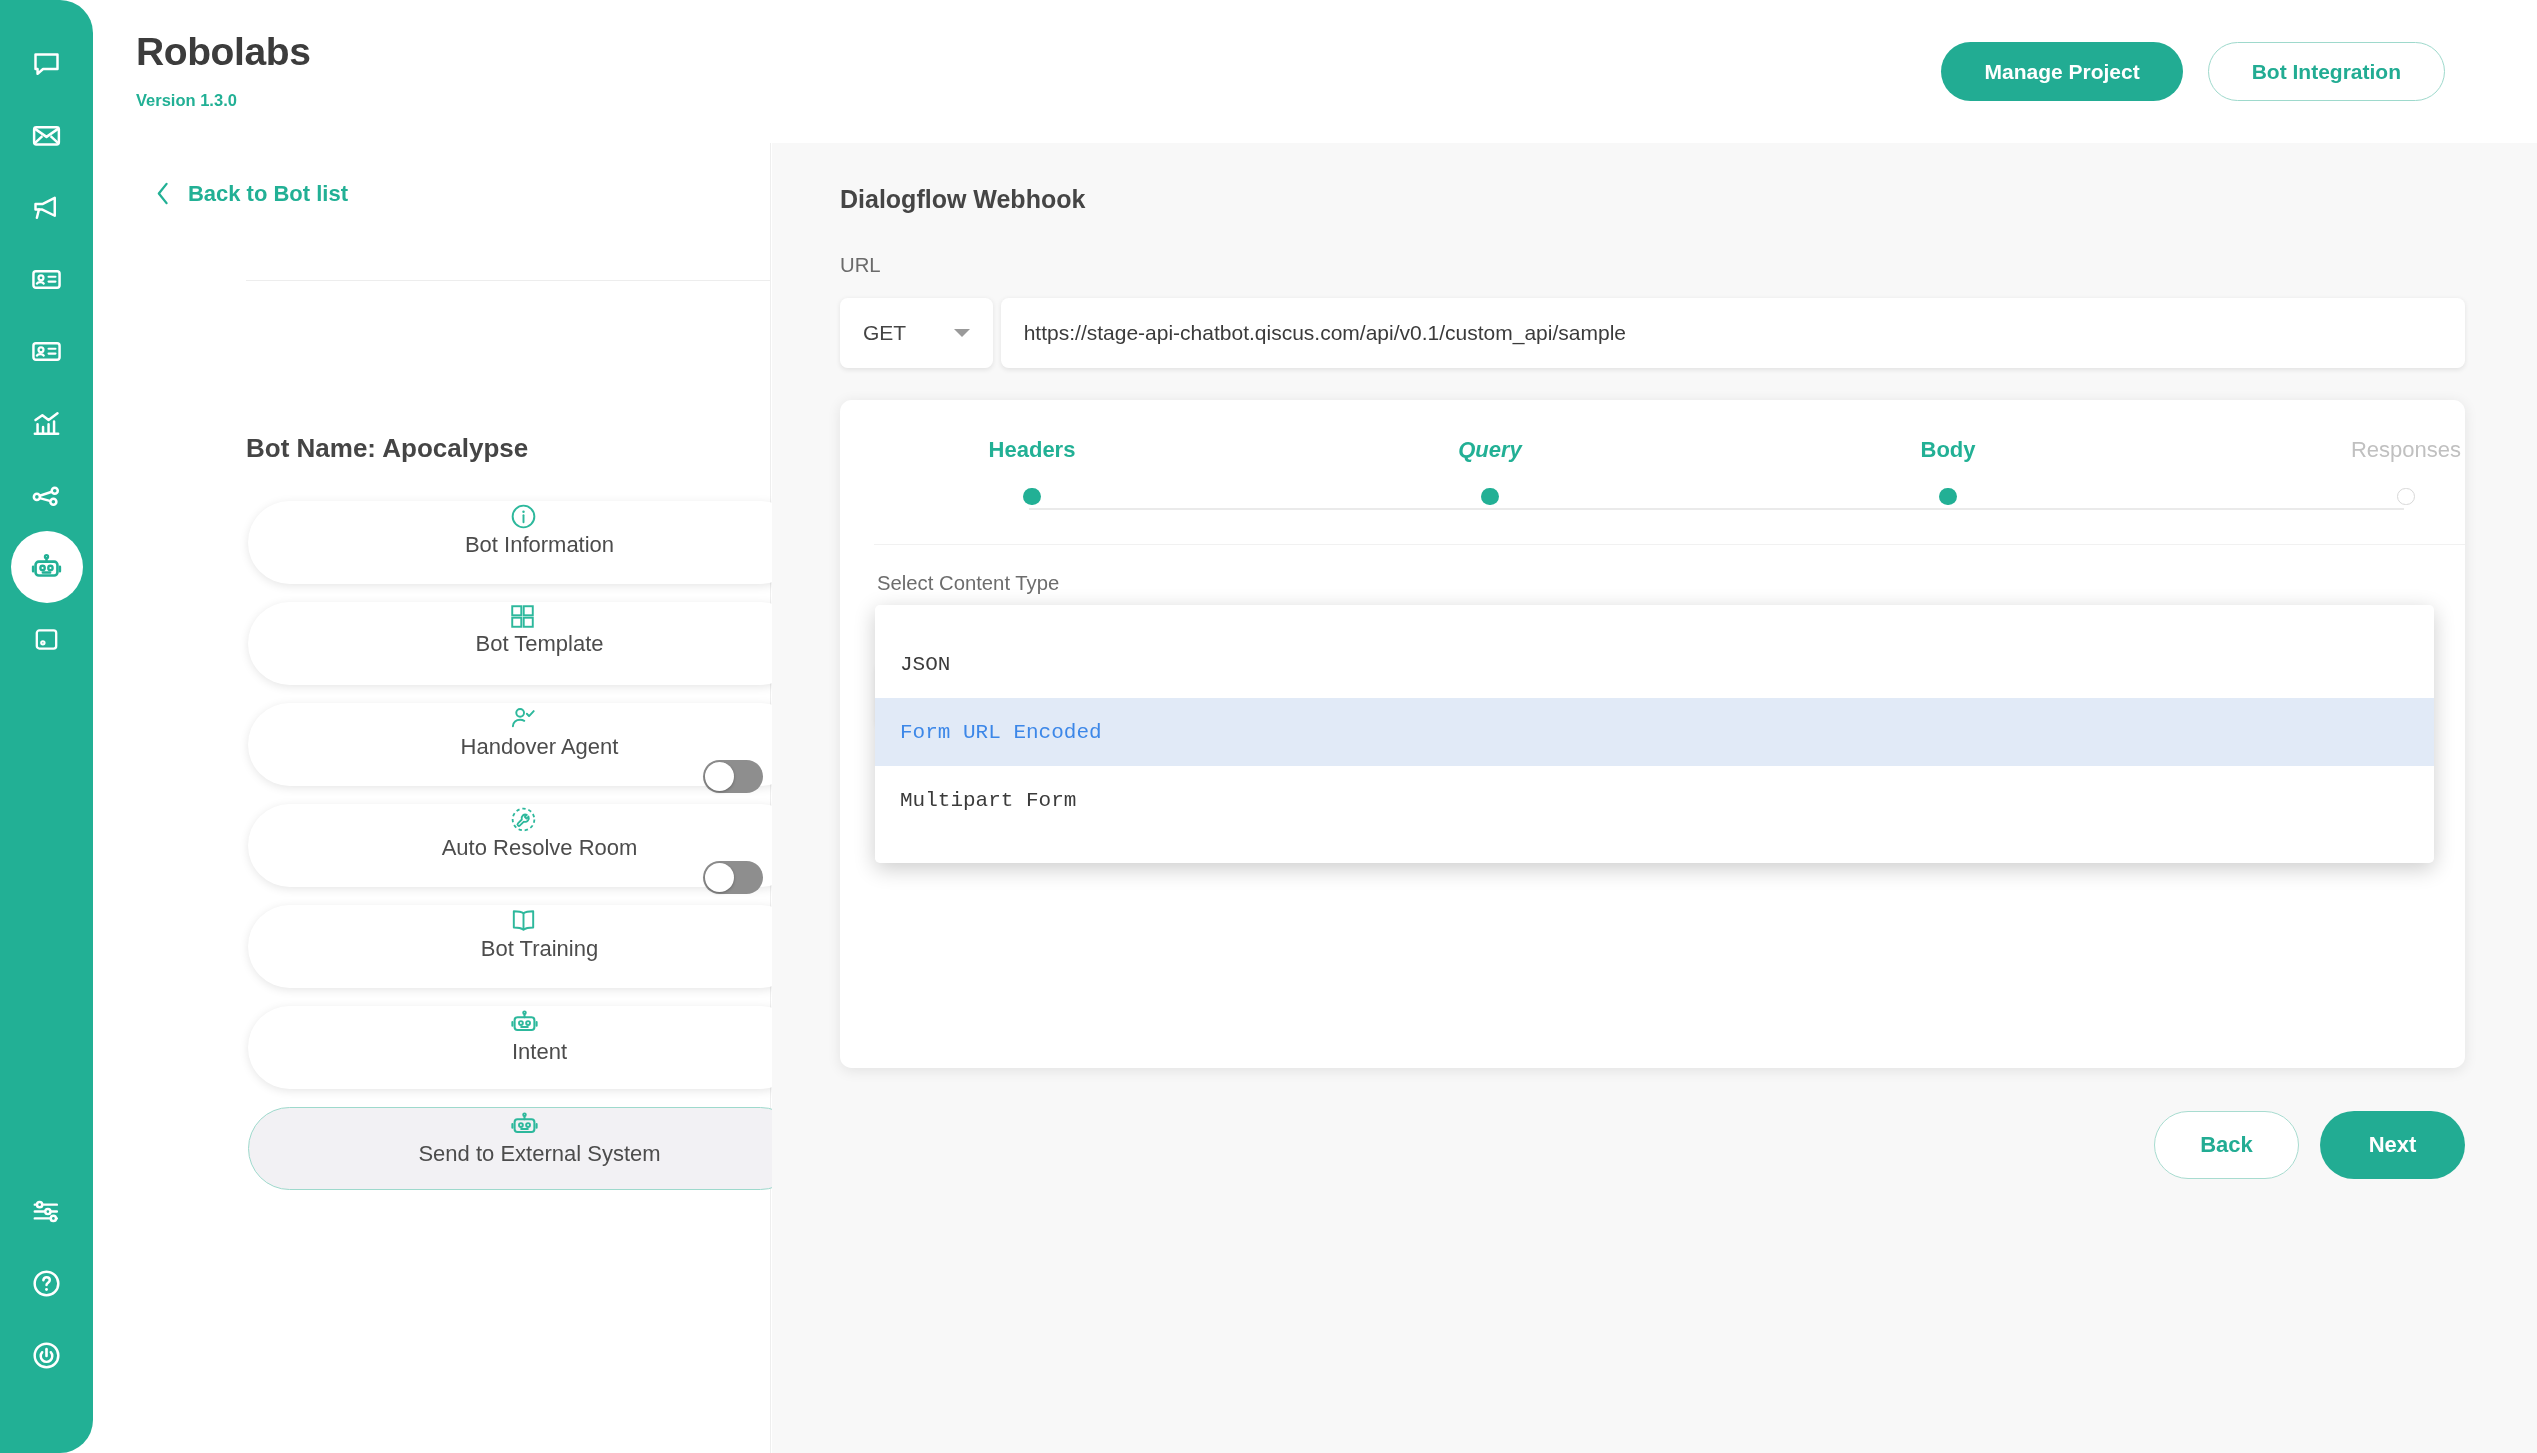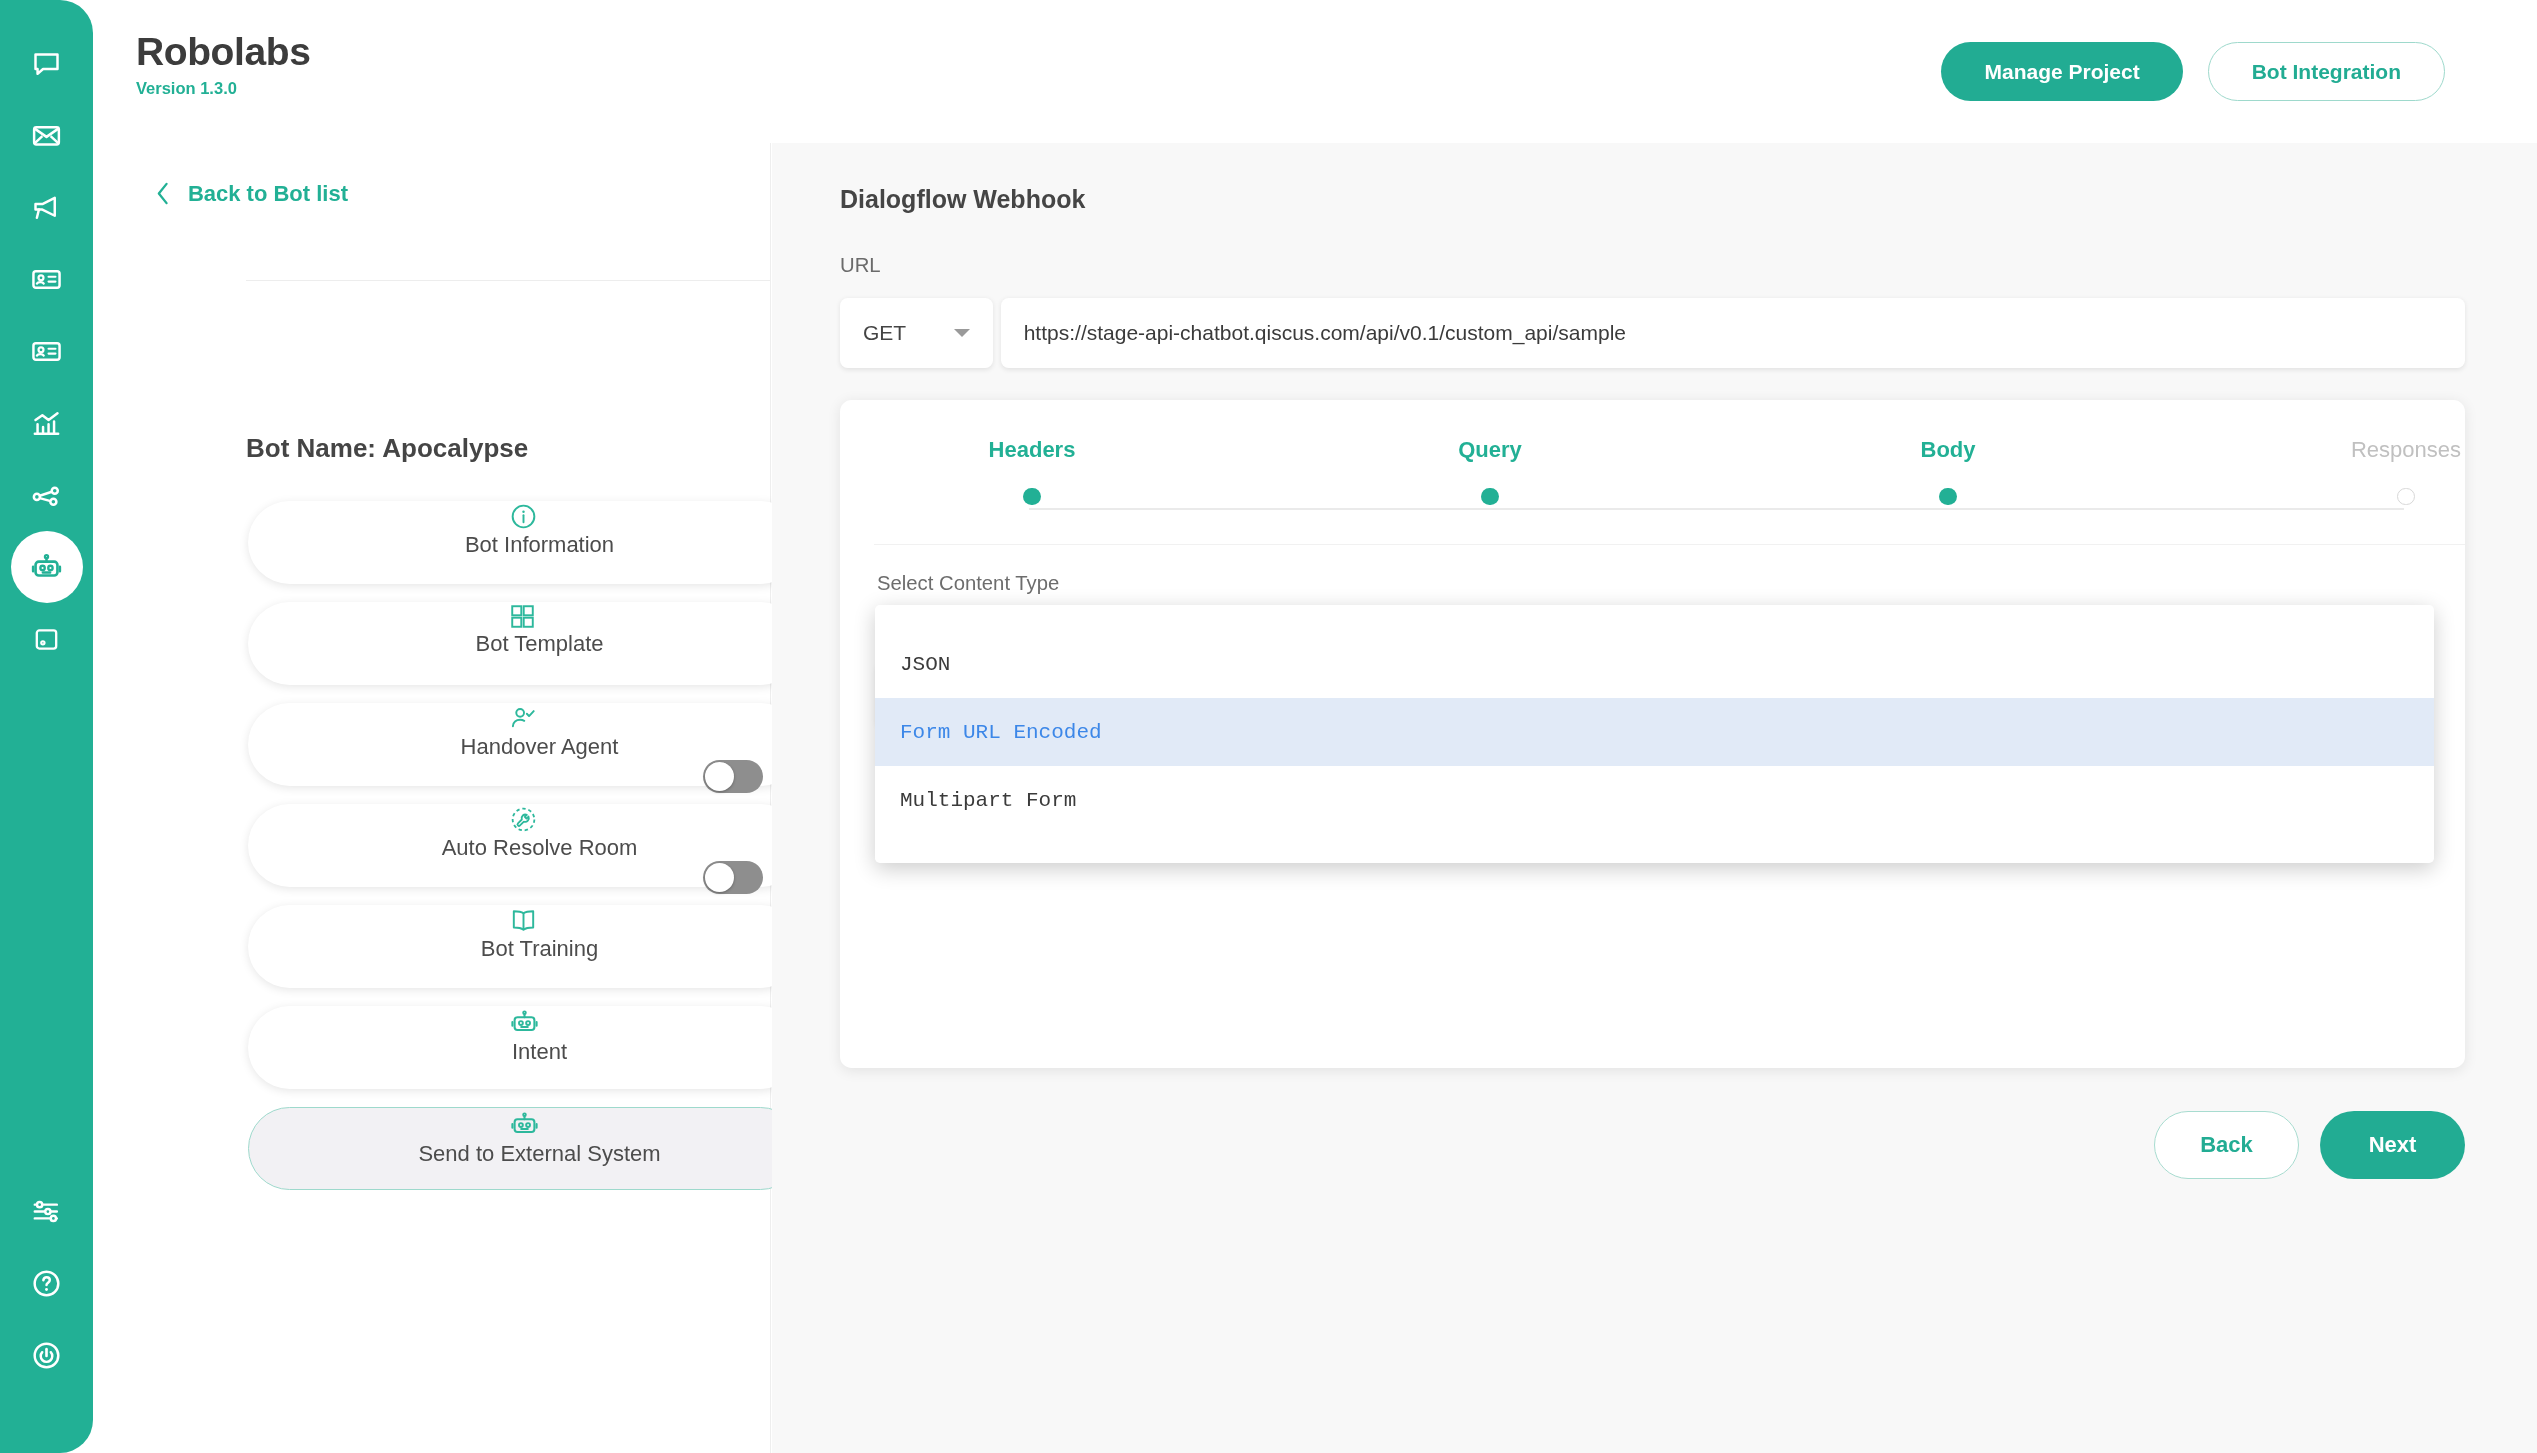--- a/index.html
+++ b/index.html
@@ -37,21 +37,21 @@
   .header {
     position: absolute; left: 93px; top: 0; right: 0; height: 143px;
     background: #ffffff;
   }
   .brand { position: absolute; left: 43px; top: 29px; }
   .brand-title {
     font-size: 39px; font-weight: 700; color: #3c3c3c; letter-spacing: -0.4px;
     line-height: 46px;
   }
   .brand-version {
-    font-size: 16.5px; font-weight: 700; color: #22b095; margin-top: 4px;
+    font-size: 16.5px; font-weight: 700; color: #22b095; margin-top: 16px;
   }
   .header-actions {
     position: absolute; right: 93px; top: 42px;
     display: flex; gap: 25px; align-items: center;
   }
   .btn-pill {
     height: 59px; border-radius: 30px; padding: 0 43px;
     display: inline-flex; align-items: center; justify-content: center;
     font-size: 21px; font-weight: 700; cursor: pointer; white-space: nowrap;
   }
@@ -445,21 +445,21 @@
 
     <div class="card">
 
       <div class="stepper">
         <div class="step-line" style="left:155px; width:1375px;"></div>
 
         <div class="step" style="left:66px;">
           <div class="step-label">Headers</div>
           <div class="step-dot"></div>
         </div>
-        <div class="step" style="left:524px;">
+        <div class="step" style="left:524px;font-style:italic;">
           <div class="step-label">Query</div>
           <div class="step-dot"></div>
         </div>
         <div class="step" style="left:982px;">
           <div class="step-label">Body</div>
           <div class="step-dot"></div>
         </div>
         <div class="step inactive" style="left:1440px;">
           <div class="step-label">Responses</div>
           <div class="step-dot"></div>

